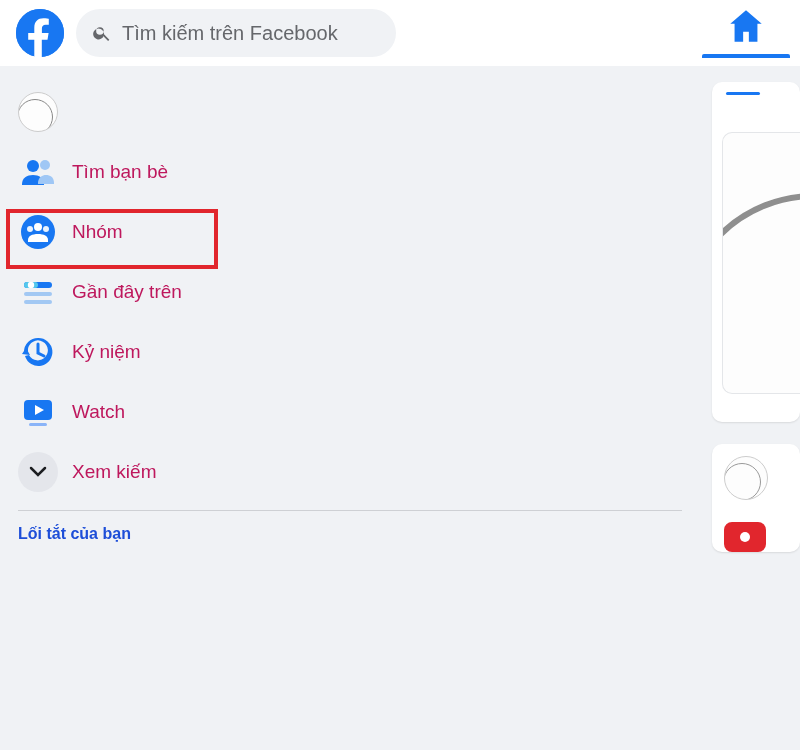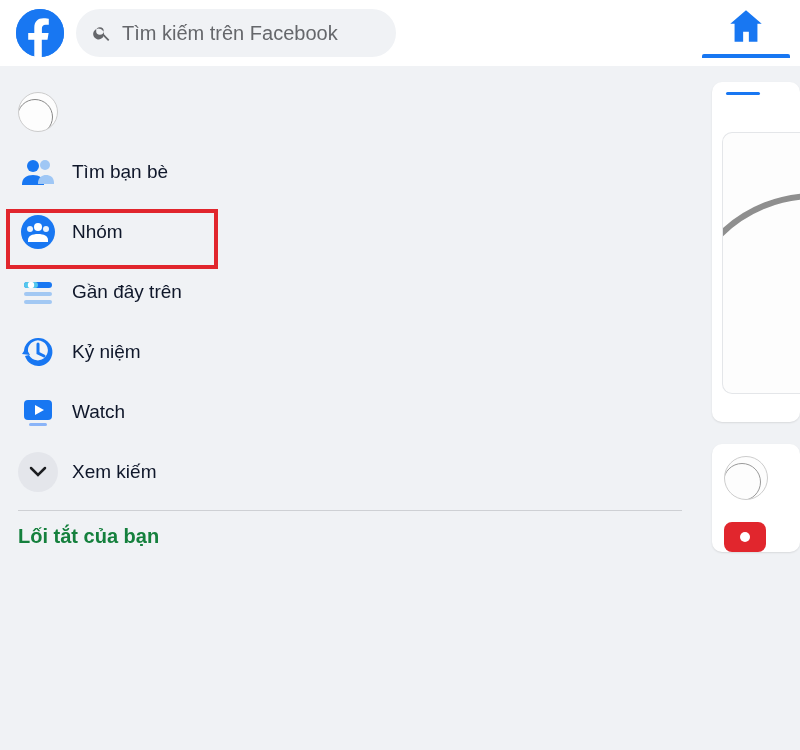--- a/index.html
+++ b/index.html
@@ -91,21 +91,21 @@
       width: 40px;
       height: 40px;
       display: flex;
       align-items: center;
       justify-content: center;
       margin-right: 14px;
       flex-shrink: 0;
     }
     .sidebar-label {
       font-size: 19px;
-      color: #0f172a;
+      color: #be185d;
       font-weight: 500;
     }
 
     .highlight-box {
       position: absolute;
       border: 4px solid #e1262d;
       width: 212px;
       height: 60px;
       left: 6px;
       top: 143px;
@@ -133,22 +133,22 @@
       background: #e4e6eb;
       display: flex; align-items: center; justify-content: center;
     }
 
     .divider {
       border: none;
       border-top: 1px solid #ced0d4;
       margin: 10px 10px 14px 10px;
     }
     .shortcuts-title {
-      color: #15803d;
-      font-size: 20px;
+      color: #1d4ed8;
+      font-size: 16px;
       font-weight: 600;
       padding-left: 10px;
     }
 
     
     .right-col {
       flex: 1;
       padding-top: 16px;
     }
     .card {

